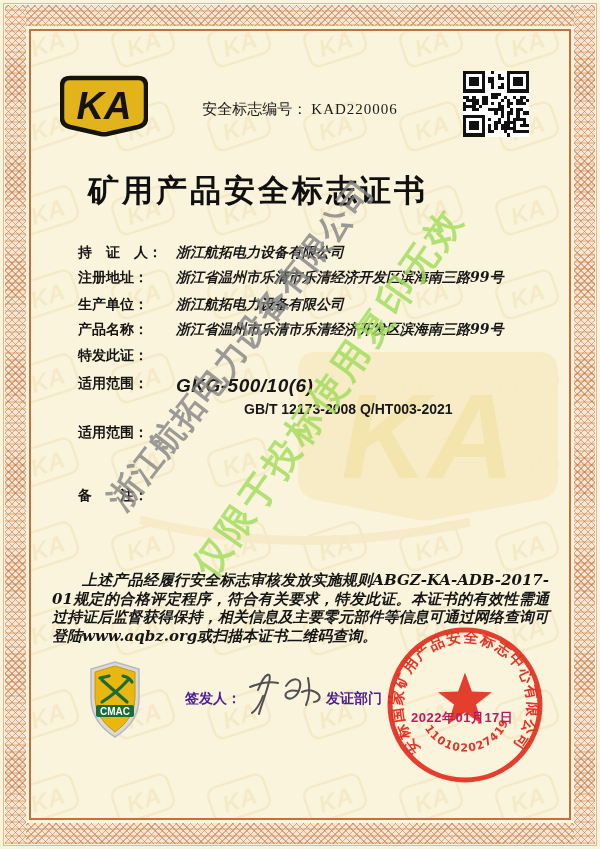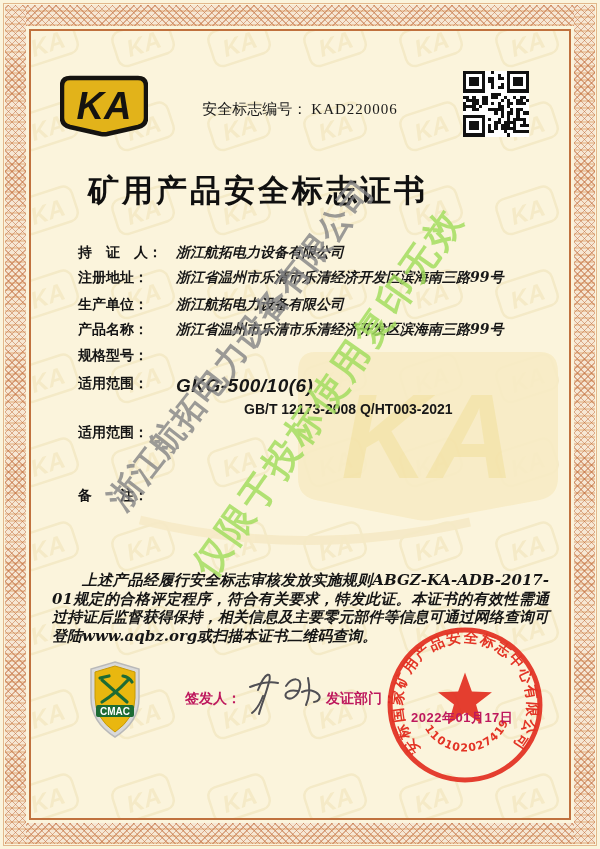--- a/index.html
+++ b/index.html
@@ -40,21 +40,21 @@
         text-indent:2em;text-align:justify;}
   
   .wm{position:absolute;white-space:nowrap;font-weight:bold;pointer-events:none;
       font-family:"DejaVu Serif",serif;}
   .wm-gray{left:98px;top:492px;font-size:33px;letter-spacing:1px;color:rgba(128,128,131,.78);
            transform:rotate(-52deg);transform-origin:left top;}
   .wm-green{left:182px;top:558px;font-size:37px;letter-spacing:3px;color:rgba(163,221,95,.85);
             transform:rotate(-55deg);transform-origin:left top;}
   
   .cmac{position:absolute;left:87px;top:660px;width:56px;height:84px;}
-  .f-lbl{position:absolute;font-size:14px;font-weight:bold;color:#be185d;white-space:nowrap;}
+  .f-lbl{position:absolute;font-size:14px;font-weight:bold;color:#4c1d95;white-space:nowrap;}
   .signature{position:absolute;left:238px;top:660px;width:88px;height:62px;}
   .stamp{position:absolute;left:384px;top:624px;width:162px;height:162px;opacity:.95;}
   .stamp-date{position:absolute;left:411px;top:709px;font-size:13px;font-weight:bold;
               color:#be185d;letter-spacing:.5px;z-index:6;white-space:nowrap;}
 </style>
 </head>
 <body>
 
 <div class="page">
 
@@ -235,21 +235,21 @@
   </div>
   <div class="row" style="top:296px">
     <span class="lbl">生产单位：</span>
     <span class="val kai">浙江航拓电力设备有限公司</span>
   </div>
   <div class="row" style="top:321px">
     <span class="lbl">产品名称：</span>
     <span class="val kai">浙江省温州市乐清市乐清经济开发区滨海南三路99号</span>
   </div>
   <div class="row" style="top:347px">
-    <span class="lbl">规格型号：</span>
+    <span class="lbl">特发此证：</span>
   </div>
   <div class="row" style="top:375px">
     <span class="lbl">适用范围：</span>
     <span class="val mono-ish">GKG-500/10(6)</span>
   </div>
   <div class="row" style="top:401px">
     <span class="val" style="left:228px">GB/T 12173-2008 Q/HT003-2021</span>
   </div>
   <div class="row" style="top:424px">
     <span class="lbl">适用范围：</span>

